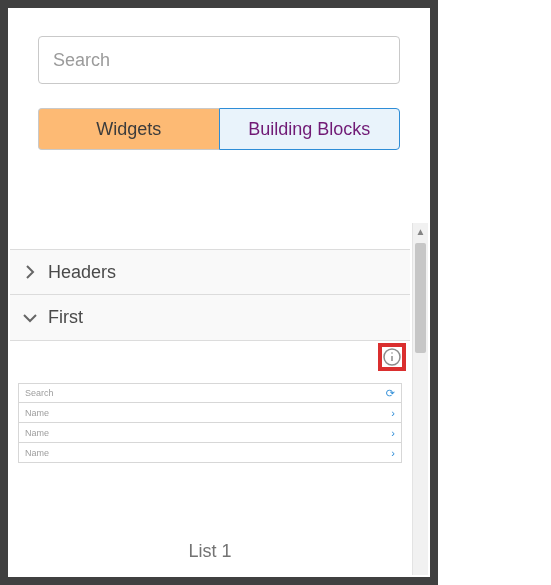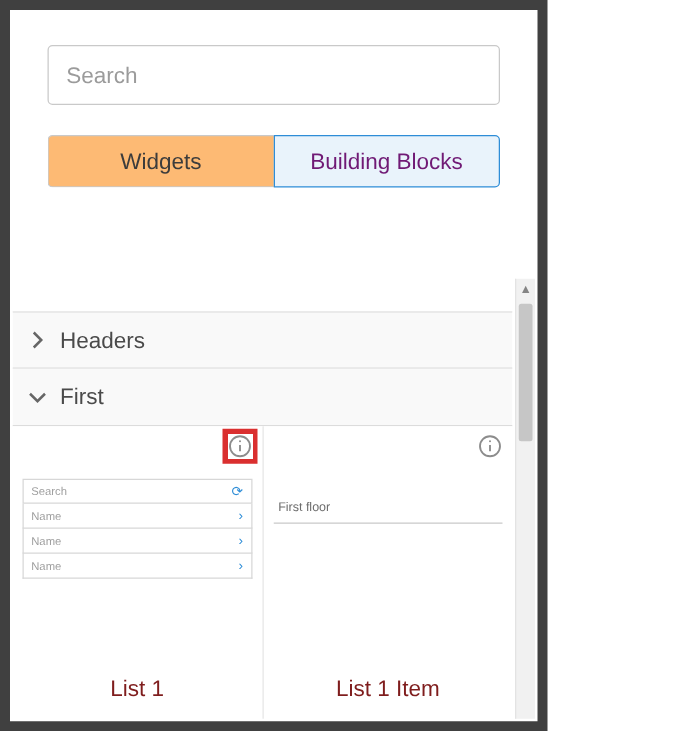--- a/index.html
+++ b/index.html
@@ -150,21 +150,21 @@
   }
   .preview2 .p2-itemlabel {
     border-bottom: 1px solid #c9c9c9;
     padding: 6px 4px;
     font-size: 10px;
     color: #6d6d6d;
   }
   .card-title {
     text-align: center;
     font-size: 18px;
-    color: #7f1d1d;
+    color: #737373;
     margin-top: 18px;
   }
 
   
   .scrollbar {
     position: absolute;
     right: 2px;
     top: 215px;
     width: 16px;
     bottom: 2px;
@@ -238,33 +238,20 @@
             <span class="p-chev">›</span>
           </div>
           <div class="p-row">
             <span>Name</span>
             <span class="p-chev">›</span>
           </div>
         </div>
         <div class="card-title">List 1</div>
       </div>
 
-      <div class="card">
-        <span class="card-info">
-          <svg viewBox="0 0 20 20" fill="none" stroke="currentColor" stroke-width="1.5">
-            <circle cx="10" cy="10" r="8"></circle>
-            <circle cx="10" cy="6" r="0.8" fill="currentColor" stroke="none"></circle>
-            <line x1="10" y1="9" x2="10" y2="14"></line>
-          </svg>
-        </span>
-        <div class="preview2">
-          <div class="p2-itemlabel">First floor</div>
-        </div>
-        <div class="card-title">List 1 Item</div>
-      </div>
 
     </div>
   </div>
 
   <div class="scrollbar">
     <div class="scroll-arrow">▲</div>
     <div class="scroll-thumb"></div>
   </div>
 
 </div>

